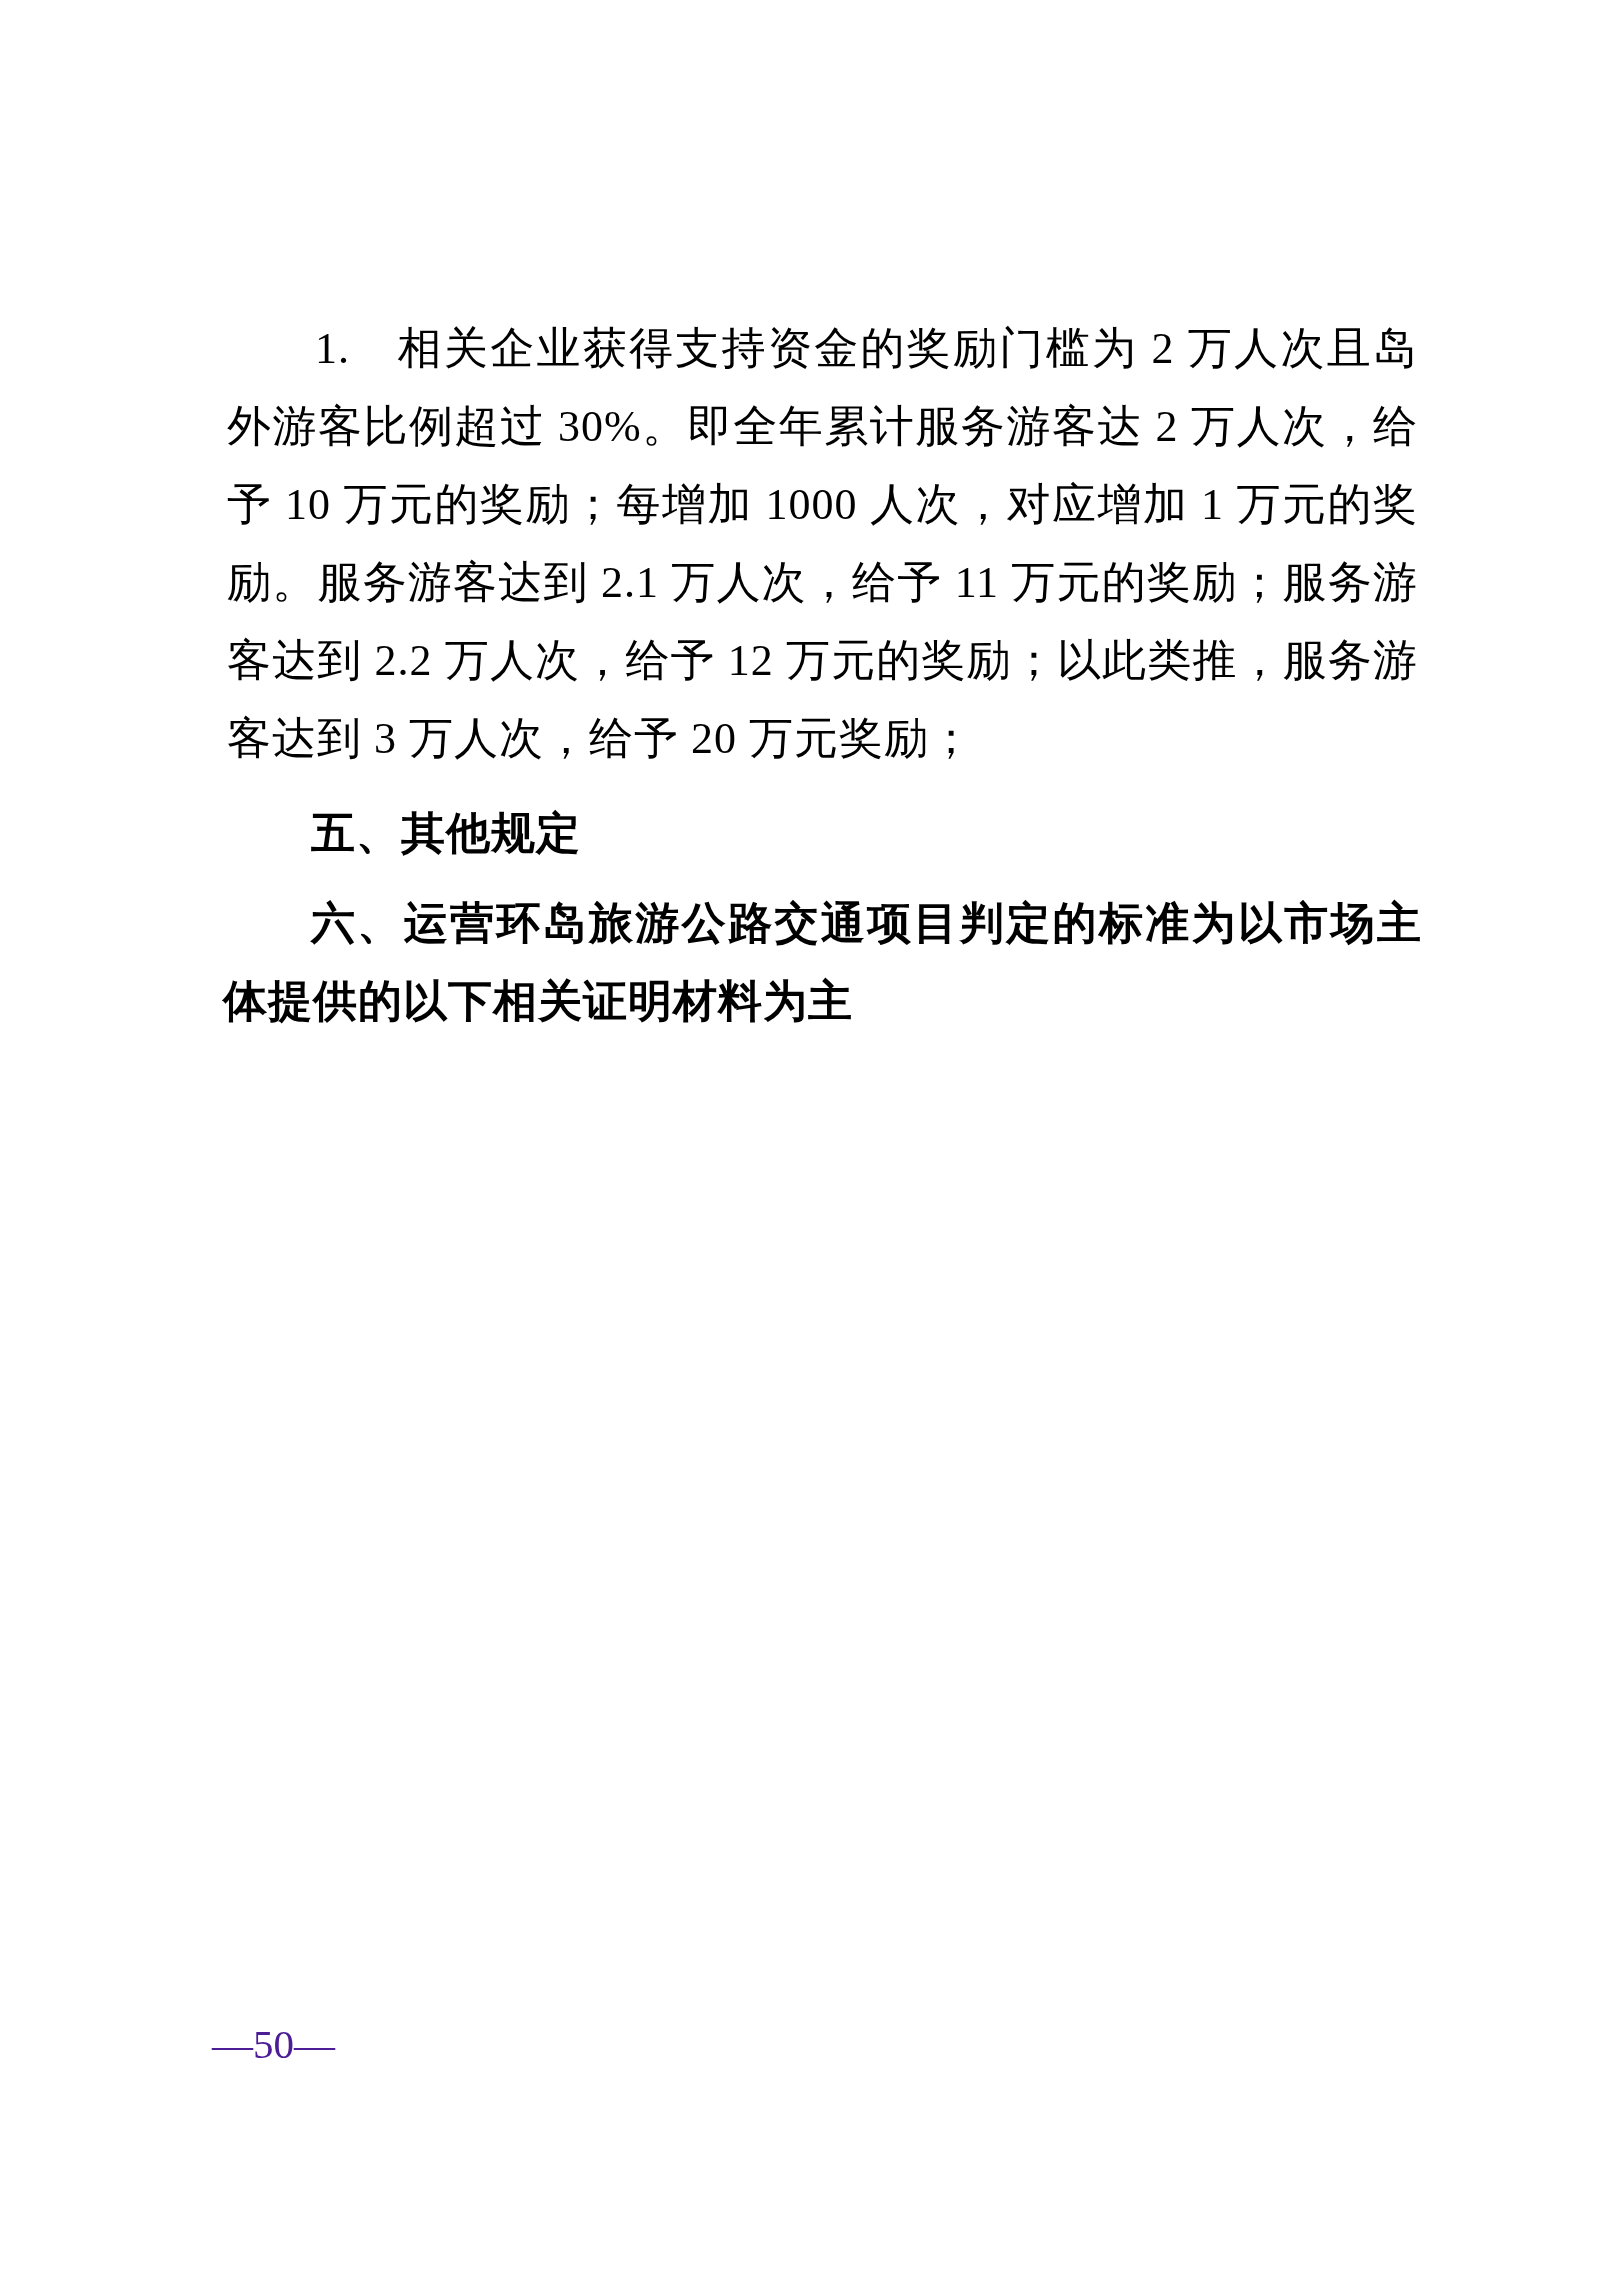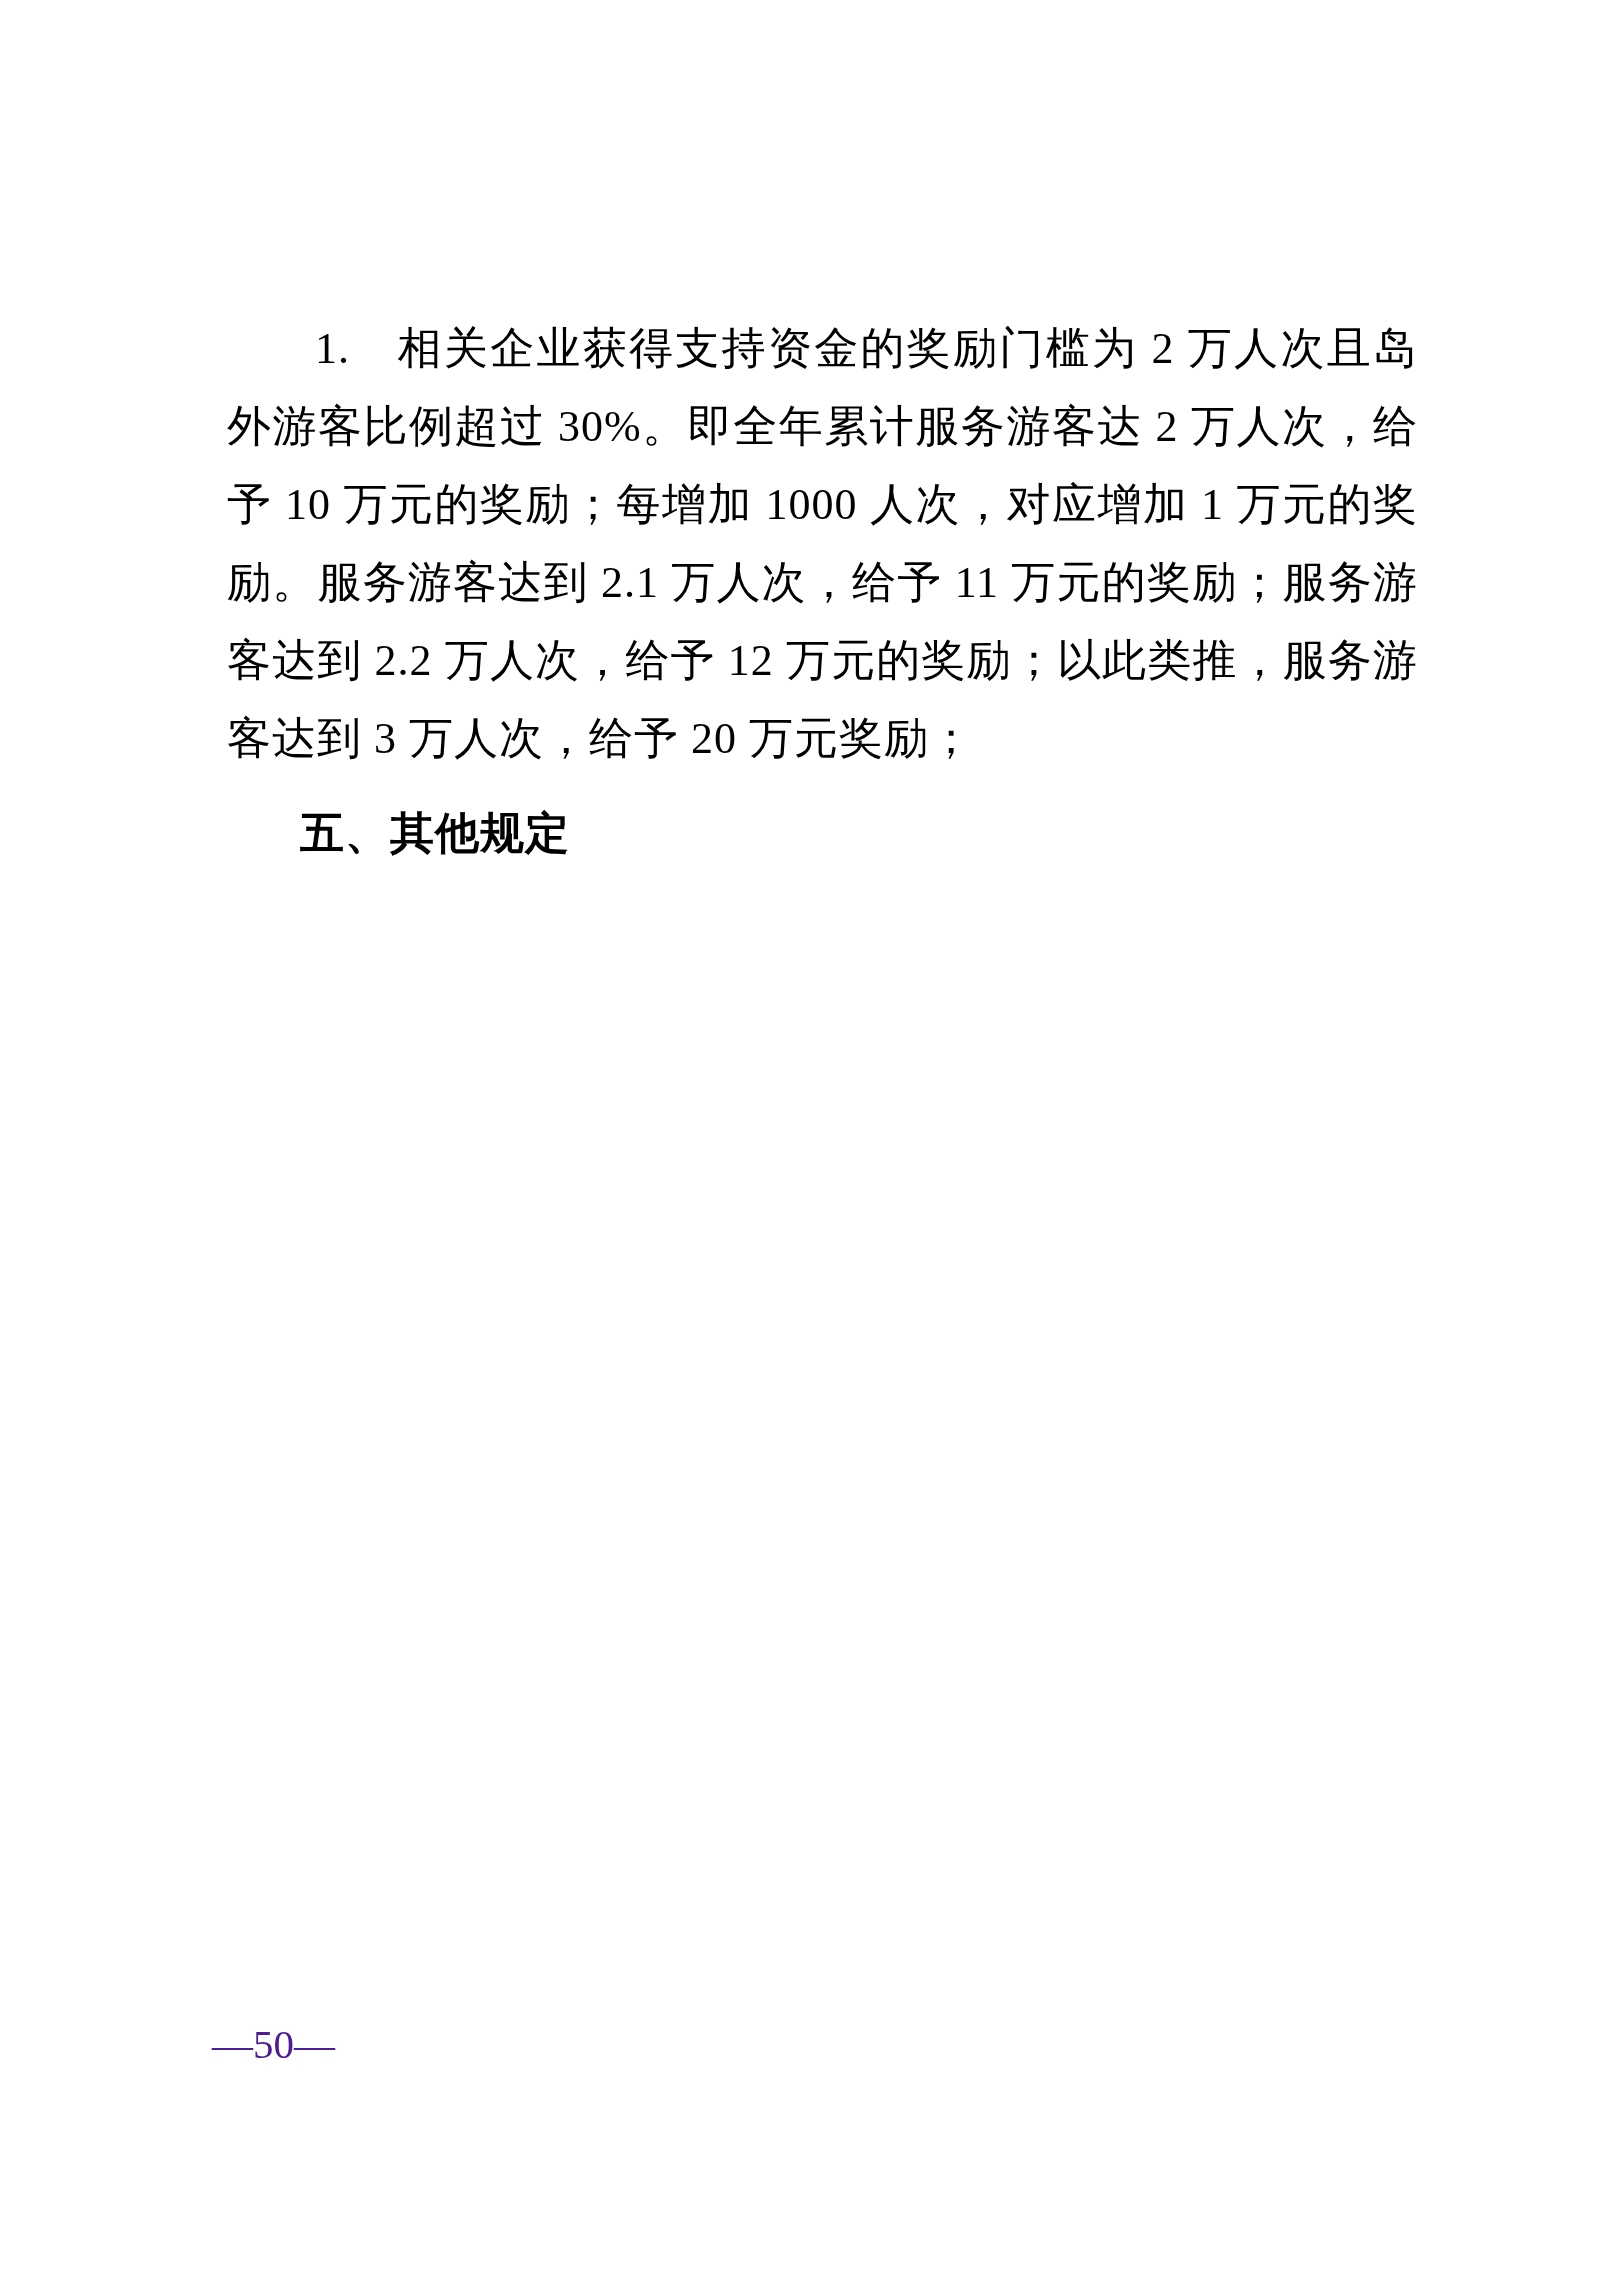--- a/index.html
+++ b/index.html
@@ -26,21 +26,21 @@
     font-family: "Liberation Serif", serif;
     font-size: 44px;
     line-height: 78px;
     letter-spacing: 1px;
     text-indent: 2em;
     text-align: justify;
     text-justify: inter-character;
     color: #000000;
   }
   .heading {
-    margin: 1px;
+    margin: 12px;
     font-family: "Liberation Sans", sans-serif;
     font-weight: bold;
     font-size: 44px;
     line-height: 78px;
     letter-spacing: 1px;
     text-indent: 2em;
     text-align: justify;
     text-justify: inter-character;
     color: #000000;
   }
@@ -55,17 +55,18 @@
     color: #4c1d95;
   }
 </style>
 </head>
 <body>
 
 <div class="page">
   <div class="content">
     <p class="para">1.　相关企业获得支持资金的奖励门槛为 2 万人次且岛外游客比例超过 30%。即全年累计服务游客达 2 万人次，给予 10 万元的奖励；每增加 1000 人次，对应增加 1 万元的奖励。服务游客达到 2.1 万人次，给予 11 万元的奖励；服务游客达到 2.2 万人次，给予 12 万元的奖励；以此类推，服务游客达到 3 万人次，给予 20 万元奖励；</p>
     <p class="heading">五、其他规定</p>
+    <p class="heading">六、运营环岛旅游公路交通项目判定的标准为以市场主体提供的以下相关证明材料为主</p>
   </div>
 
   <div class="page-number">—50—</div>
 </div>
 
 
 </body></html>

